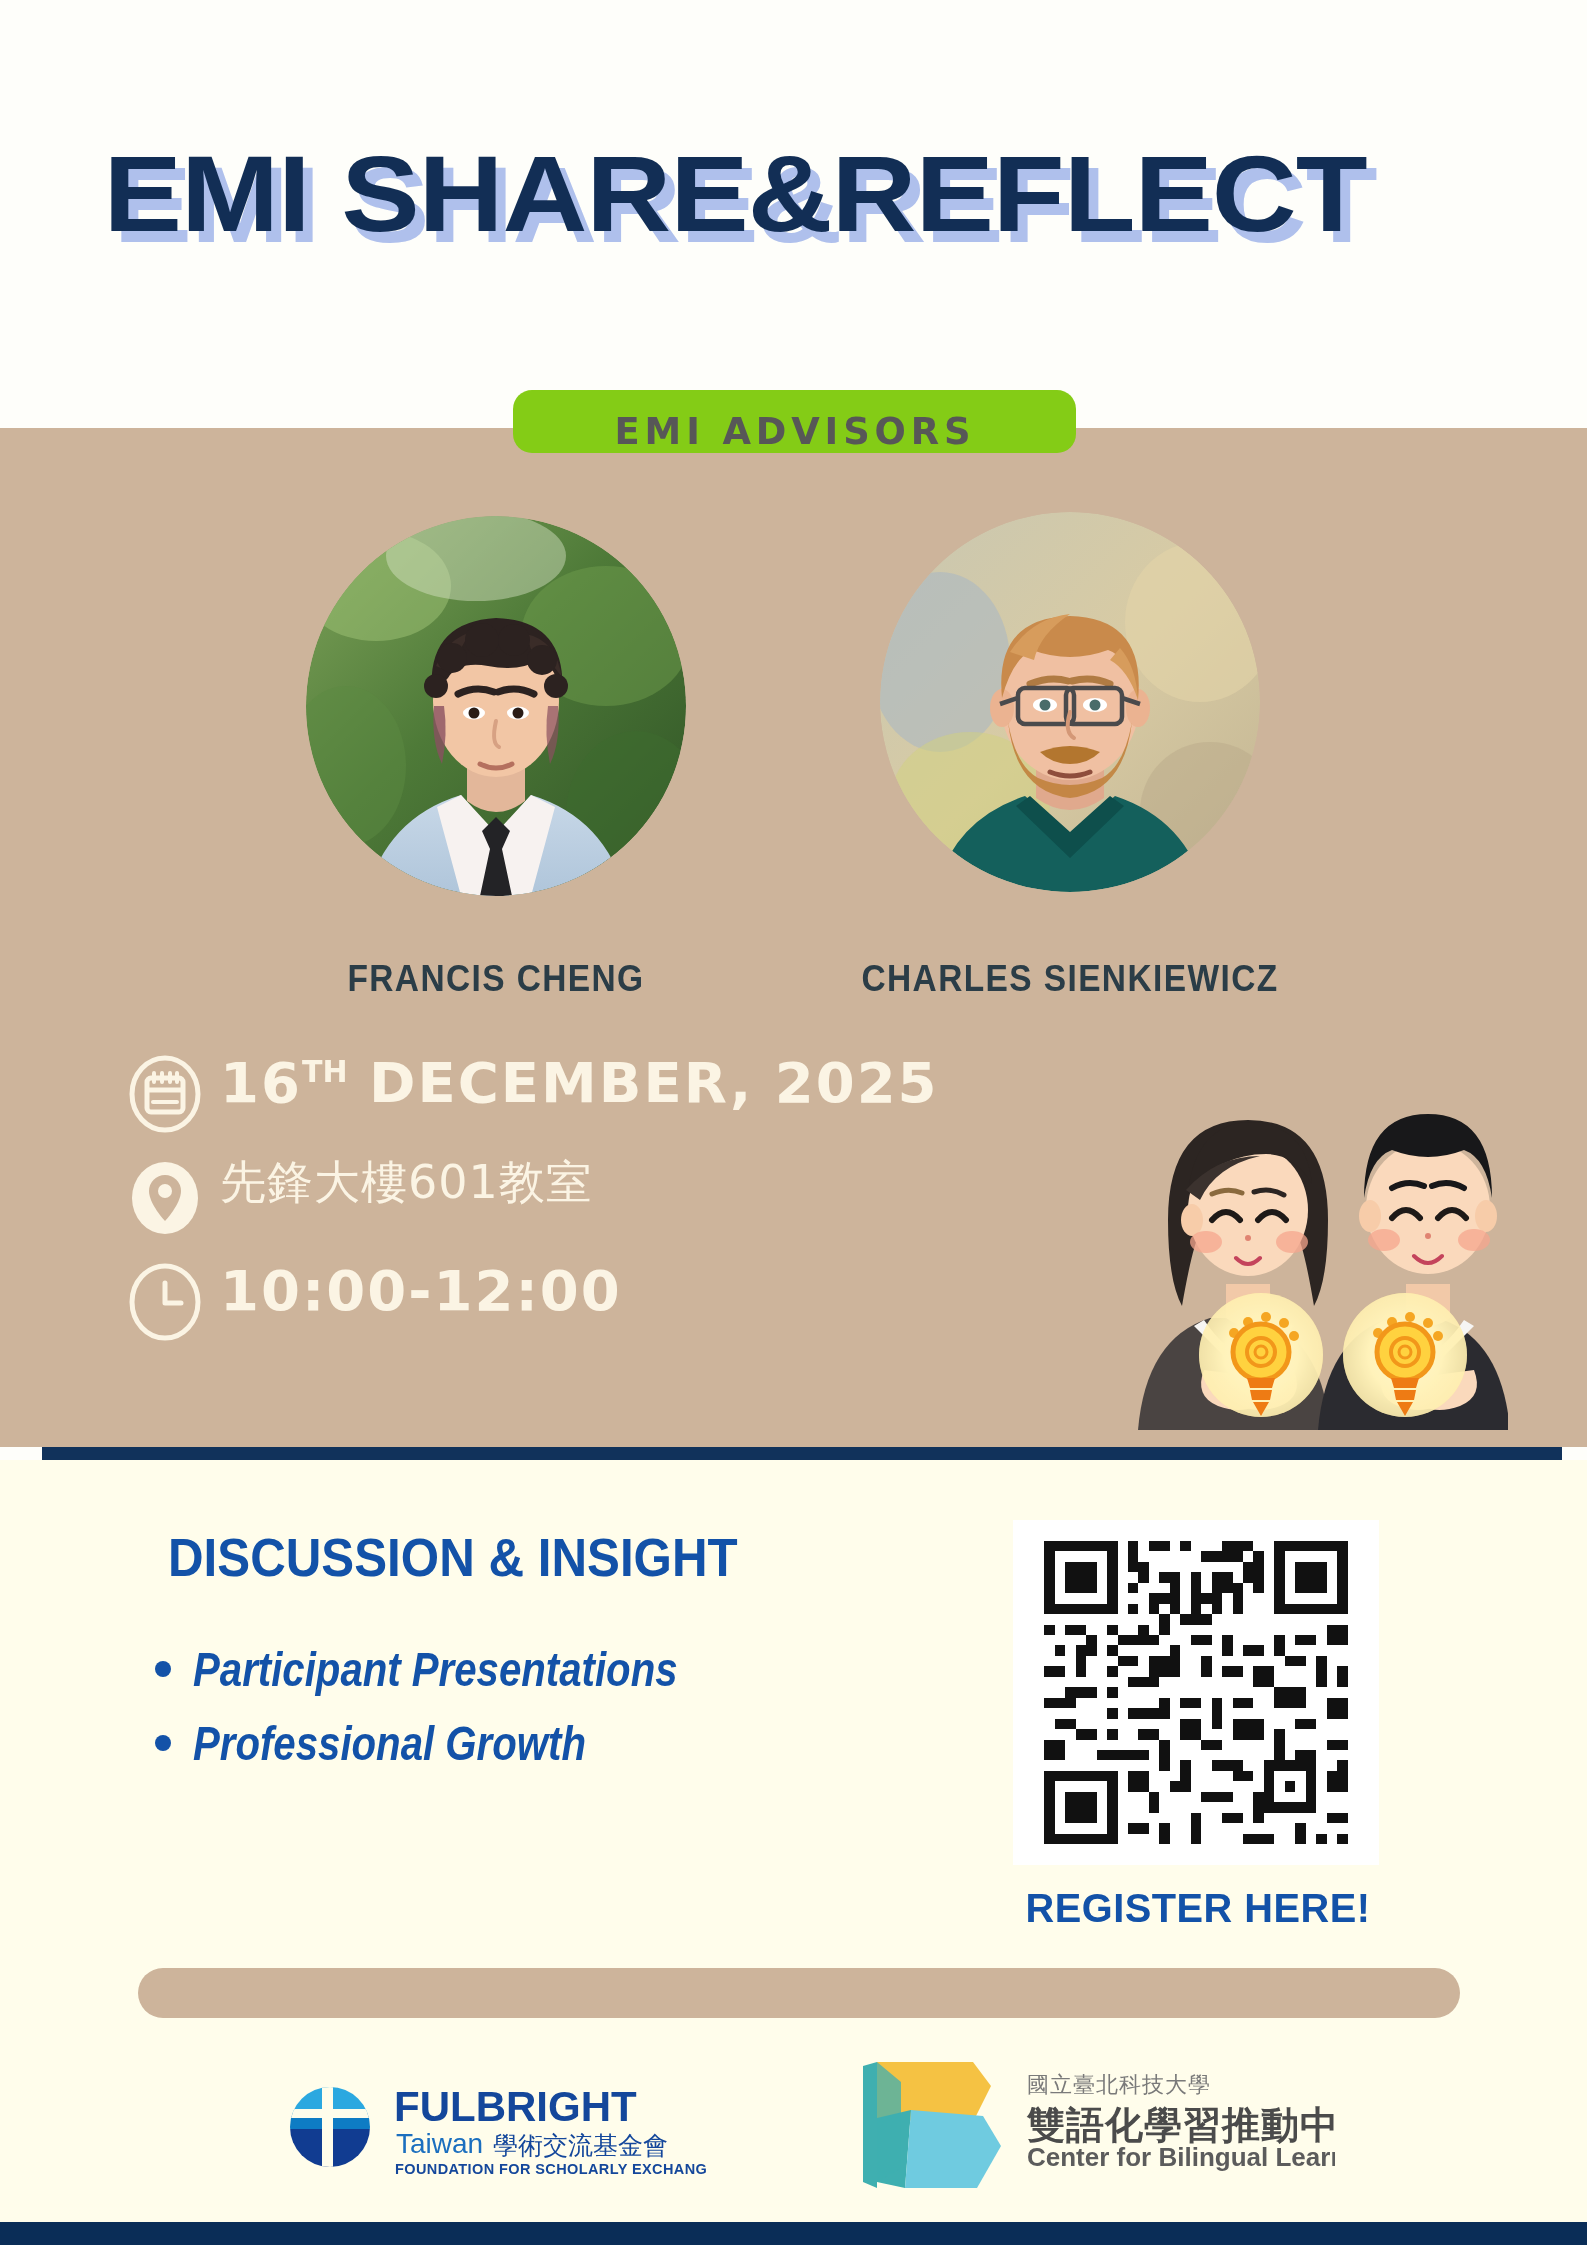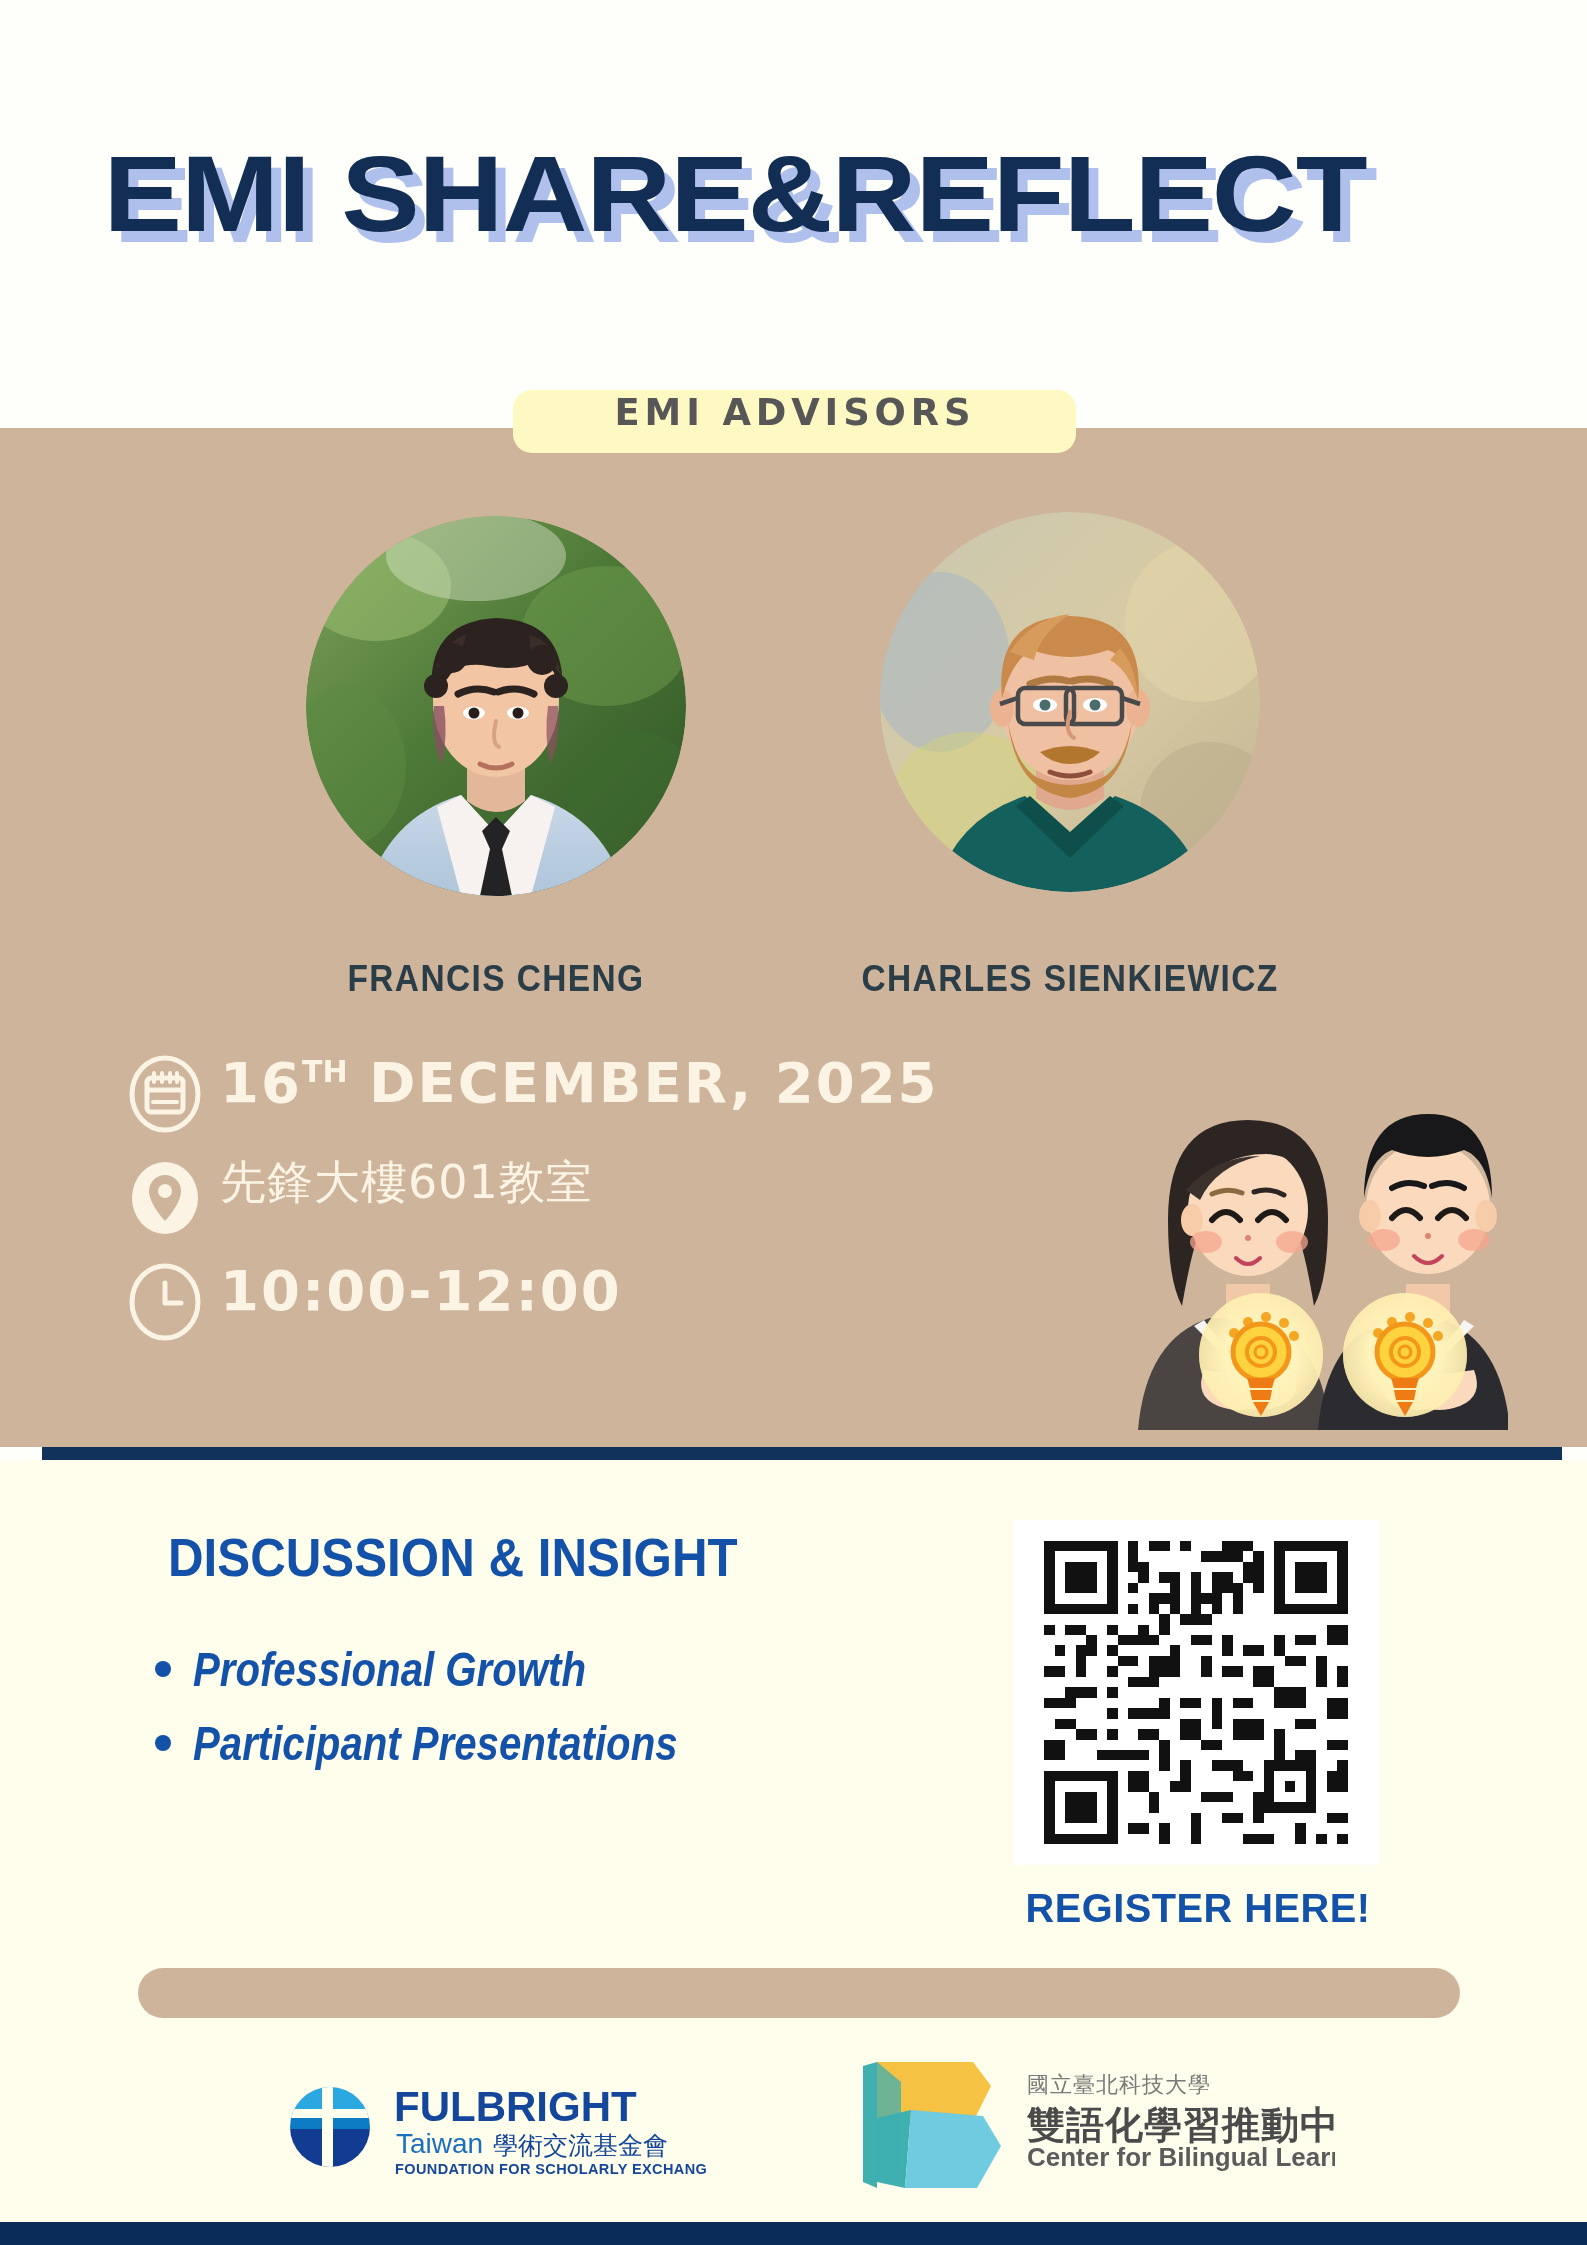--- a/index.html
+++ b/index.html
@@ -27,22 +27,22 @@
     text-shadow:9px 11px 0 #AFC0EC;
     white-space:nowrap;
     line-height:1.02;
   }
 
   
   .tan-band{position:absolute;left:0;top:428px;width:1587px;height:1019px;background:#CDB49B;}
 
   .advisors-badge{
     position:absolute;left:513px;top:390px;width:563px;height:63px;
-    background:#fef9c3;border-radius:19px;
-    display:flex;align-items:flex-start;justify-content:center;
+    background:#84cc16;border-radius:19px;
+    display:flex;align-items:flex-end;justify-content:center;
     z-index:5;
   }
   .advisors-badge span{
     font-family:"DejaVu Sans", sans-serif;
     font-weight:bold;font-size:38px;letter-spacing:5px;
     color:#575757;transform:scaleX(0.97);
   }
 
   
   .portrait{position:absolute;width:380px;height:380px;border-radius:50%;overflow:hidden;}
@@ -409,25 +409,25 @@
 
   <div class="nav-divider"></div>
 
   <div class="bottom-band"></div>
 
   <div class="disc-title">DISCUSSION &amp; INSIGHT</div>
 
   <ul class="bullets">
     <li>
       <span class="bul-dot"></span>
-      <span class="bul-txt">Professional Growth</span>
+      <span class="bul-txt">Participant Presentations</span>
     </li>
     <li>
       <span class="bul-dot"></span>
-      <span class="bul-txt">Participant Presentations</span>
+      <span class="bul-txt">Professional Growth</span>
     </li>
   </ul>
 
   <div class="qr-box">
     <svg viewBox="0 0 33 33" xmlns="http://www.w3.org/2000/svg" shape-rendering="crispEdges">
       <rect width="33" height="33" fill="#FFFFFF"></rect>
       <g fill="#111111">
 
         <rect x="2" y="2" width="7" height="7"></rect>
           <rect x="3" y="3" width="5" height="5" fill="#FFF"></rect>

